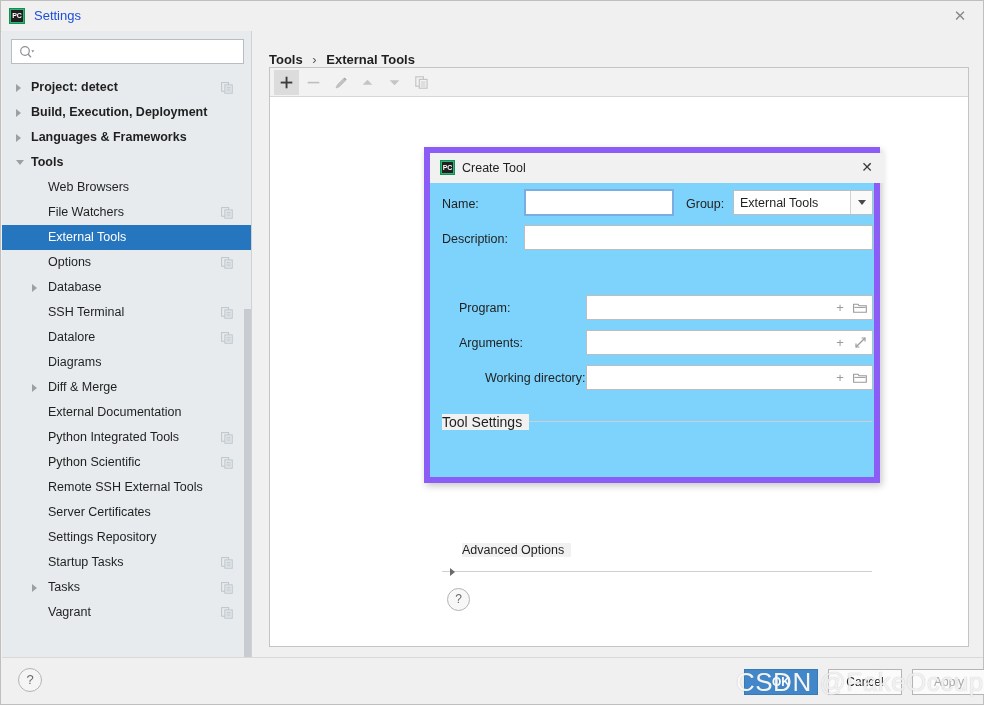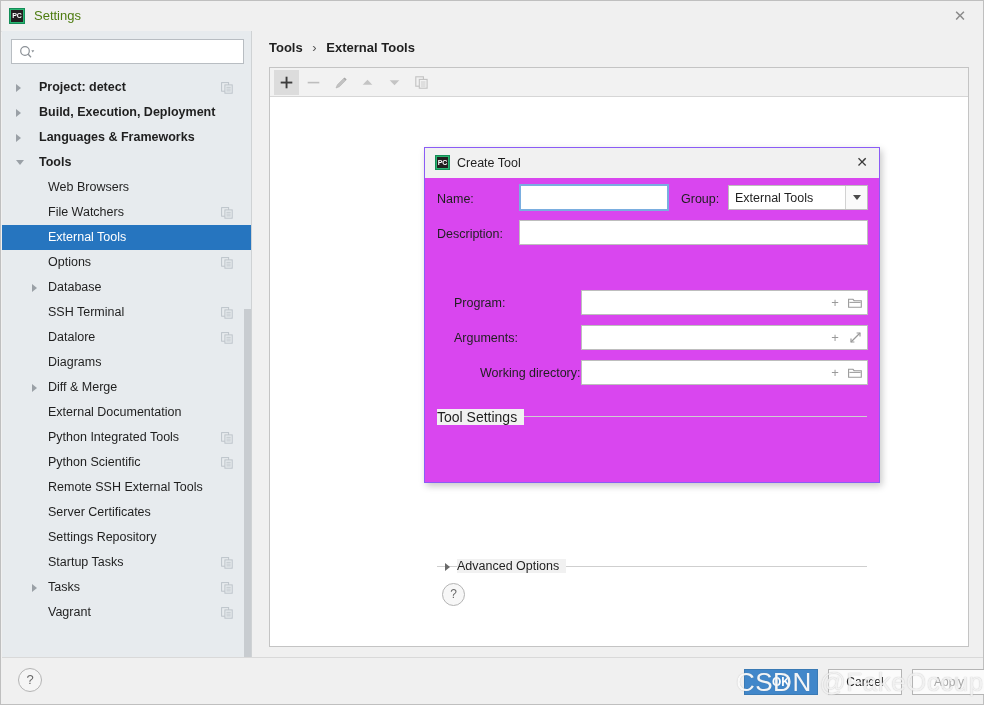--- a/index.html
+++ b/index.html
@@ -53,21 +53,21 @@
     font-size: 7px;
     font-weight: bold;
     line-height: 12px;
     text-align: center;
     font-family: "Liberation Sans", sans-serif;
   }
   #window-title {
     position: absolute;
     left: 33px; top: 7px;
     font-size: 13px;
-    color: #4d7c0f;
+    color: #1d4ed8;
     line-height: 16px;
   }
   #window-close {
     position: absolute;
     right: 0px; top: 0px;
     width: 46px; height: 29px;
     display: flex;
     align-items: center;
     justify-content: center;
     color: #8a8a8a;
@@ -148,41 +148,41 @@
   .tree-row.selected .lbl { color: #ffffff; }
   .copy-ico {
     position: absolute;
     right: 19px; top: 7px;
     width: 12px; height: 12px;
     opacity: .85;
   }
 
   
   .d0 .tw { left: 14px; }
-  .d0 .lbl { left: 37px; text-align: center; }
+  .d0 .lbl { left: 29px; text-align: center; }
   .d1 .tw { left: 30px; }
   .d1 .lbl { left: 46px; }
 
   #sidebar-scrollbar {
     position: absolute;
     left: 242px; top: 278px;
     width: 8px; height: 350px;
     background: #c8ccd0;
   }
 
   
   #main {
     position: absolute;
     left: 251px; top: 30px;
     width: 731px; height: 626px;
     background: #f0f0f0;
   }
   #breadcrumb {
     position: absolute;
-    left: 17px; top: 8px;
+    left: 17px; top: 20px;
     font-size: 13px;
     font-weight: bold;
     color: #1f1f1f;
     line-height: 18px;
   }
   #breadcrumb .sep {
     font-weight: normal;
     color: #555;
     margin: 0 6px;
   }
@@ -258,22 +258,22 @@
   .btn.disabled { color: #a8a8a8; }
   #main-ok   { left: 726px; top: 668px; width: 74px; }
   #main-cancel { left: 810px; top: 668px; width: 74px; }
   #main-apply  { left: 894px; top: 668px; width: 74px; }
 
   
   #create-tool-dialog {
     position: absolute;
     left: 423px; top: 146px;
     width: 456px; height: 336px;
-    background: #d946ef;
-    border: 1px solid #8b5cf6;
+    background: #7dd3fc;
+    border: 6px solid #8b5cf6;
     box-sizing: border-box;
     box-shadow: 2px 3px 7px rgba(0,0,0,.22);
   }
   #ct-titlebar {
     position: absolute;
     left: 0; top: 0;
     width: 454px; height: 30px;
     background: #f1f1f1;
   }
   #ct-icon {
@@ -378,21 +378,21 @@
     z-index: 2;
   }
   #tool-settings-line {
     position: absolute;
     left: 12px; top: 268px;
     width: 430px; height: 1px;
     background: #cfcfcf;
   }
   #advanced-legend {
     position: absolute;
-    left: 32px; top: 411px;
+    left: 32px; top: 390px;
     font-size: 12.5px;
     color: #1f1f1f;
     background: #f1f1f1;
     padding-right: 7px;
     z-index: 2;
   }
   #advanced-arrow {
     position: absolute;
     left: 20px; top: 415px;
     width: 0; height: 0;

